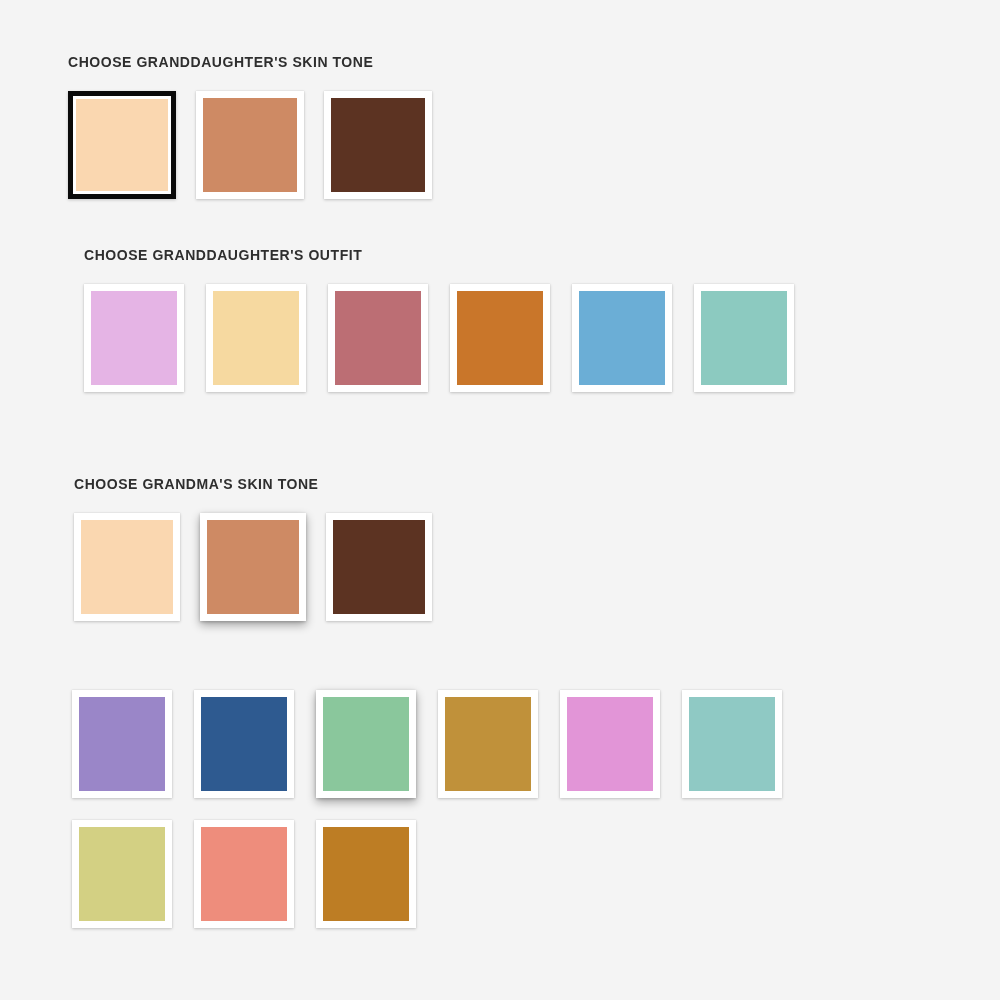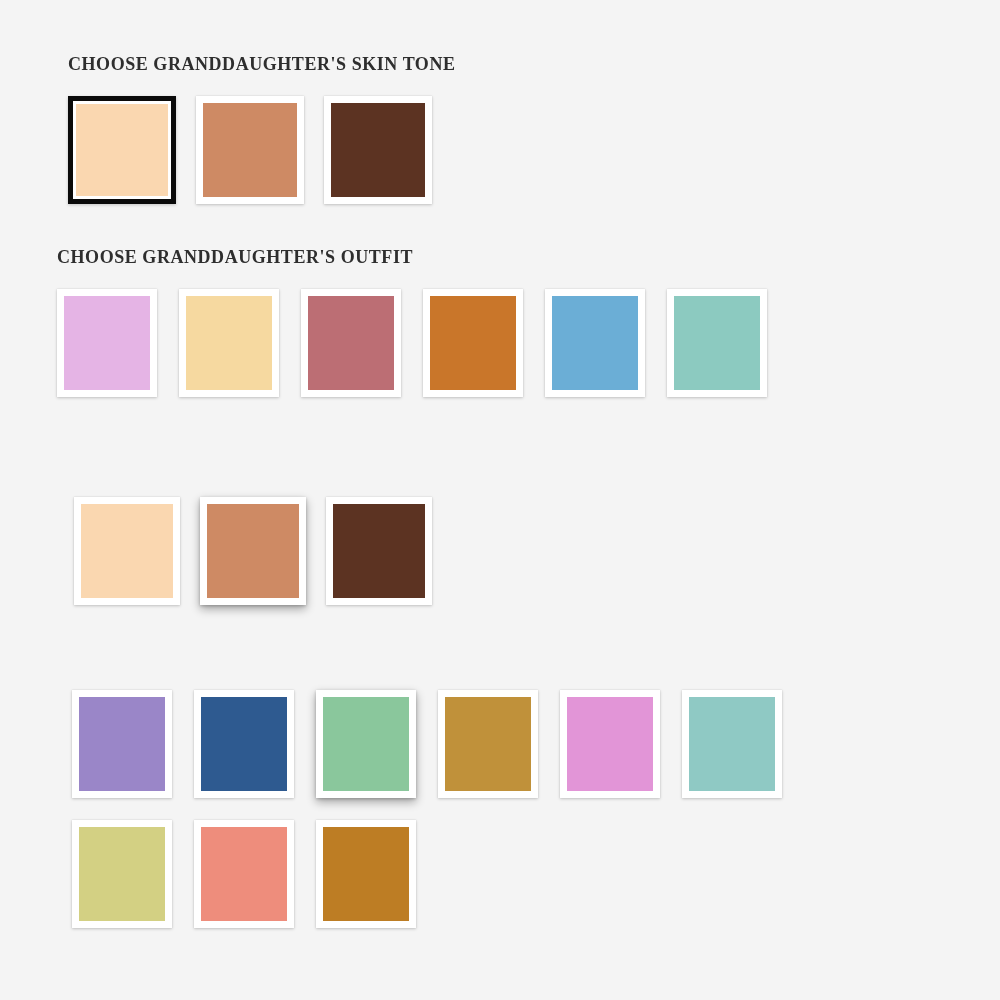--- a/index.html
+++ b/index.html
@@ -19,27 +19,27 @@
     width: 1000px;
     height: 1000px;
     box-sizing: border-box;
   }
 
   .section {
     margin: 0;
   }
 
   .section-title {
-    font-size: 18px;
+    font-size: 14px;
     font-weight: bold;
     letter-spacing: 0.55px;
     color: #2e2e2e;
     text-transform: uppercase;
     white-space: nowrap;
-    font-family: Liberation Serif, serif;
+    font-family: Liberation Sans, sans-serif;
   }
 
   .swatch-grid {
     display: flex;
     flex-wrap: wrap;
   }
 
   
   .swatch {
     box-sizing: border-box;
@@ -67,21 +67,21 @@
   .swatch.is-hovered {
     box-shadow: 0 4px 9px rgba(0,0,0,0.33), 0 1px 3px rgba(0,0,0,0.22);
   }
 
   
   #sec-gd-skin { position: absolute; left: 68px; top: 54px; }
   #sec-gd-skin .swatch-grid { margin-top: 21px; gap: 20px; }
   #sec-gd-skin .swatch { width: 108px; height: 108px; }
 
   
-  #sec-gd-outfit { position: absolute; left: 57px; top: 247px; }
+  #sec-gd-outfit { position: absolute; left: 84px; top: 247px; }
   #sec-gd-outfit .swatch-grid { margin-top: 21px; gap: 22px; }
   #sec-gd-outfit .swatch { width: 100px; height: 108px; }
 
   
   #sec-gm-skin { position: absolute; left: 74px; top: 476px; }
   #sec-gm-skin .swatch-grid { margin-top: 21px; gap: 20px; }
   #sec-gm-skin .swatch { width: 106px; height: 108px; }
 
   
   #sec-gm-outfit { position: absolute; left: 72px; top: 669px; }
@@ -130,20 +130,21 @@
         <div class="swatch" role="radio" aria-checked="false">
           <span class="swatch-inner" style="background: rgb(107, 174, 214);"></span>
         </div>
         <div class="swatch" role="radio" aria-checked="false">
           <span class="swatch-inner" style="background: rgb(140, 202, 192);"></span>
         </div>
       </div>
   </div>
 
   <div class="section" id="sec-gm-skin">
+    <div class="section-title">CHOOSE GRANDMA'S SKIN TONE</div>
     <div class="swatch-grid">
         <div class="swatch" role="radio" aria-checked="false">
           <span class="swatch-inner" style="background: rgb(250, 215, 176);"></span>
         </div>
         <div class="swatch is-hovered" role="radio" aria-checked="false">
           <span class="swatch-inner" style="background: rgb(206, 138, 100);"></span>
         </div>
         <div class="swatch" role="radio" aria-checked="false">
           <span class="swatch-inner" style="background: rgb(92, 51, 34);"></span>
         </div>

